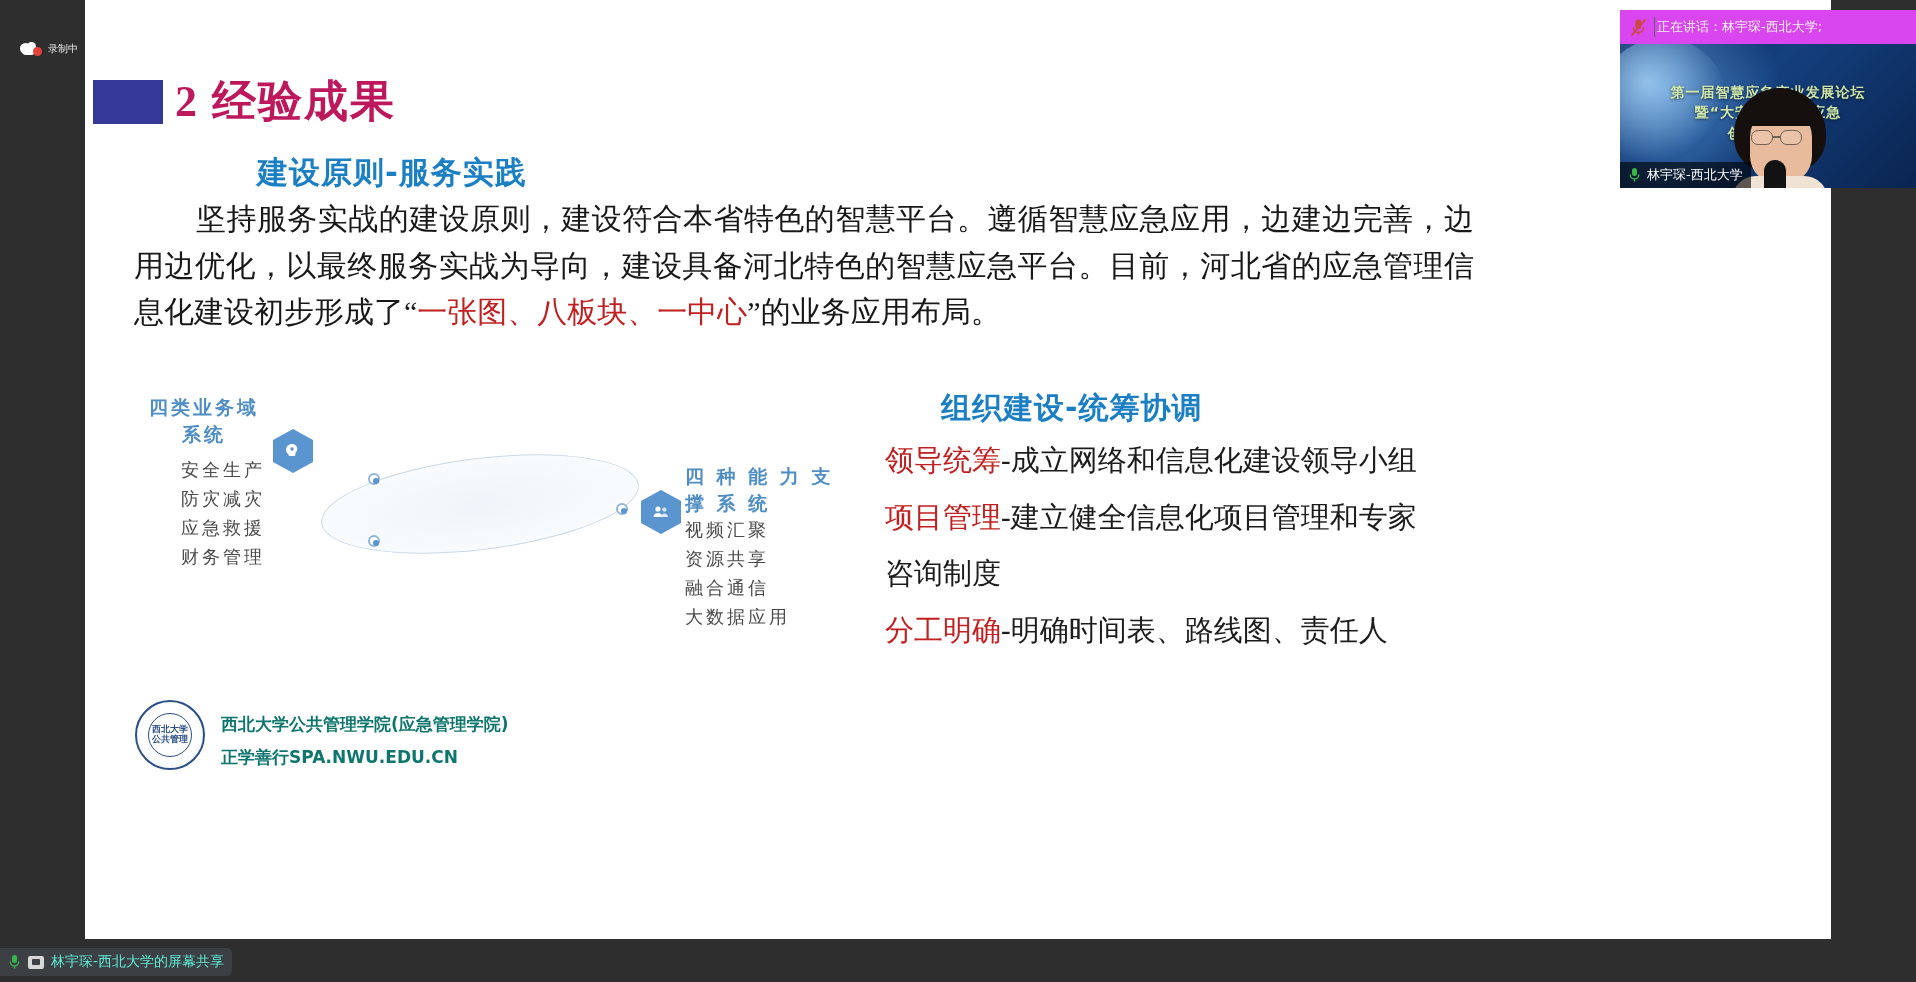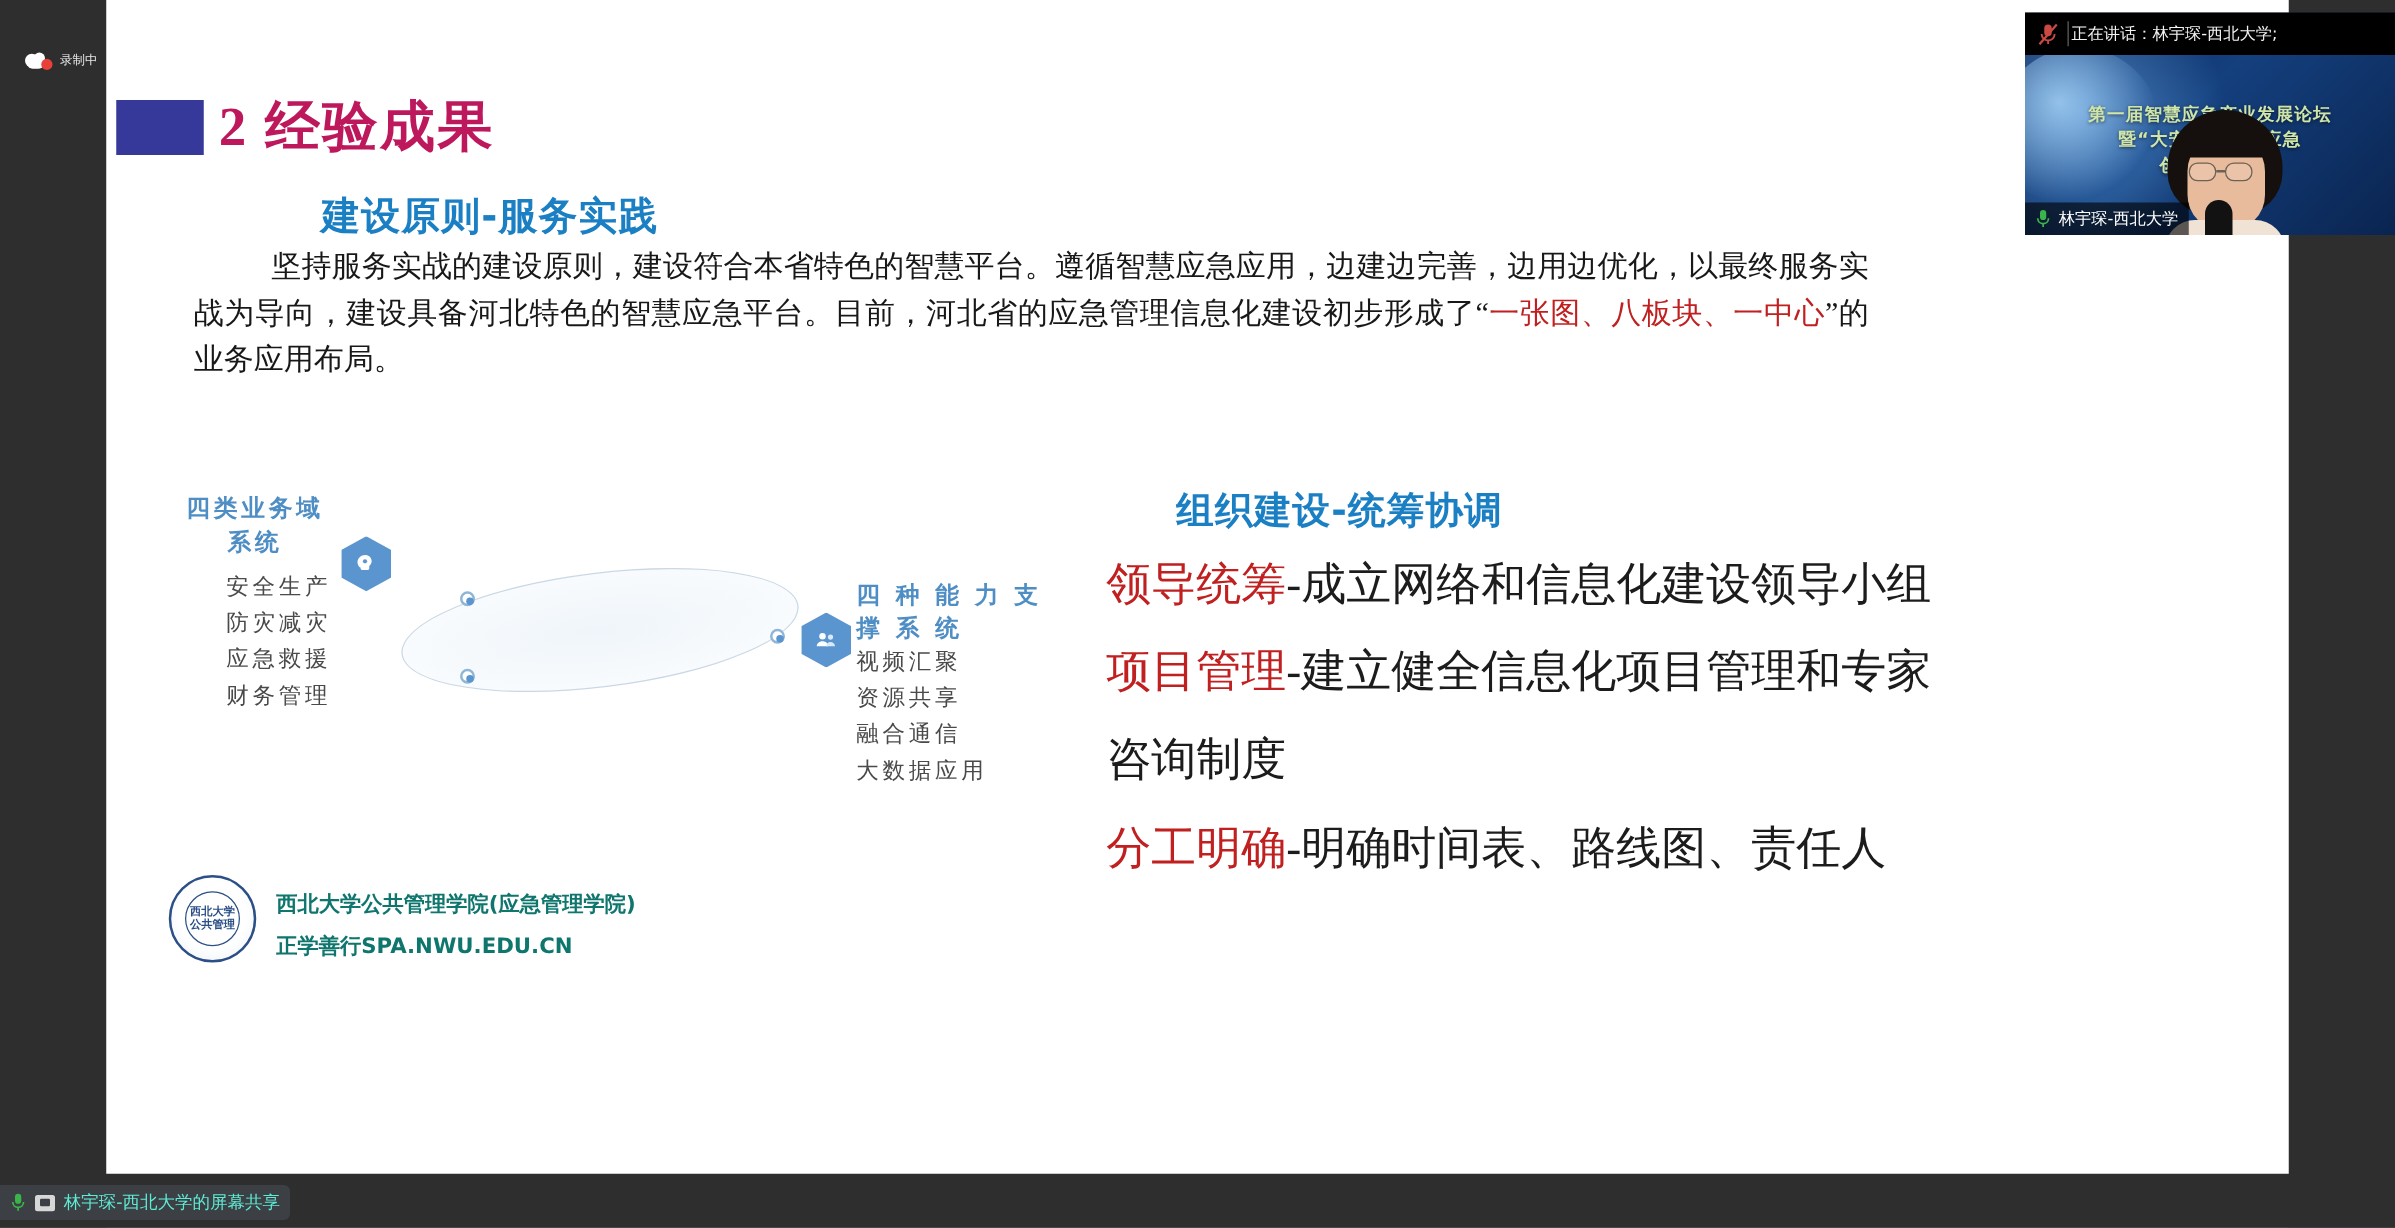--- a/index.html
+++ b/index.html
@@ -54,23 +54,23 @@
   .sec-head {
     position:absolute;
     font-family:"DejaVu Sans","Liberation Sans", sans-serif;
     font-weight:bold; color:#1b7fc4; white-space:nowrap;
   }
   #sec-head-1 { left:172px; top:152px; font-size:31px; letter-spacing:1px; }
   #sec-head-2 { left:856px; top:388px; font-size:30px; letter-spacing:1px; }
 
   
   .body-par {
-    position:absolute; left:70px; top:196px; width:1340px;
+    position:absolute; left:49px; top:196px; width:1340px;
     font-family:"Liberation Serif","DejaVu Serif", serif;
-    font-size:24px; color:#181818; line-height:1.55;
+    font-size:30px; color:#181818; line-height:1.55;
     text-align:justify; text-indent:62px;
   }
   .body-par .hl { color:#c02020; }
 
   
   .diagram { position:absolute; left:0px; top:355px; width:790px; height:330px; }
 
   .dg-label {
     position:absolute;
     font-family:"DejaVu Sans","Liberation Sans", sans-serif;
@@ -125,21 +125,21 @@
     position:absolute; left:0; top:110px; width:120px; text-align:center;
     color:#ffffff; font-size:22px; font-weight:bold;
     font-family:"DejaVu Sans","Liberation Sans", sans-serif; letter-spacing:3px;
     text-shadow:0 1px 2px rgba(0,0,0,.25);
   }
 
   
   .right-list { position:absolute; left:800px; top:432px; width:700px; }
   .rl-row {
     font-family:"Liberation Serif","DejaVu Serif", serif;
-    font-size:36px; color:#1c1c1c; line-height:1.95; white-space:nowrap;
+    font-size:29px; color:#1c1c1c; line-height:1.95; white-space:nowrap;
   }
   .rl-row .key { color:#c02020; }
 
   
   .footer { position:absolute; left:50px; top:700px; }
   .logo-seal {
     position:absolute; left:0; top:0; width:70px; height:70px; border-radius:50%;
     border:2px solid #2b4f86;
     background: radial-gradient(circle at 50% 45%, #ffffff 55%, #e8eef6 100%);
     display:flex; align-items:center; justify-content:center;
@@ -155,21 +155,21 @@
     color:#0f766e; font-weight:bold; font-size:17px; line-height:1.95; white-space:nowrap;
   }
 
   
   .video-panel {
     position:absolute; left:1620px; top:10px; width:296px; height:178px;
     background:#0a1a36; overflow:hidden;
   }
   .vp-topbar {
     position:absolute; left:0; top:0; width:296px; height:34px;
-    background:#000000; display:flex; align-items:center; gap:10px; padding:0 10px;
+    background:#d946ef; display:flex; align-items:center; gap:10px; padding:0 10px;
   }
   .vp-speaking {
     color:#f2f2f2; font-size:13px; white-space:nowrap; overflow:hidden;
     font-family:"DejaVu Sans","Liberation Sans", sans-serif;
   }
   .mic-muted { position:relative; width:17px; height:19px; flex:0 0 17px; }
   .mic-muted svg { display:block; }
   .vp-divider { position:absolute; left:34px; top:7px; width:1px; height:20px; background:#5d6066; }
 
   .vp-video {

